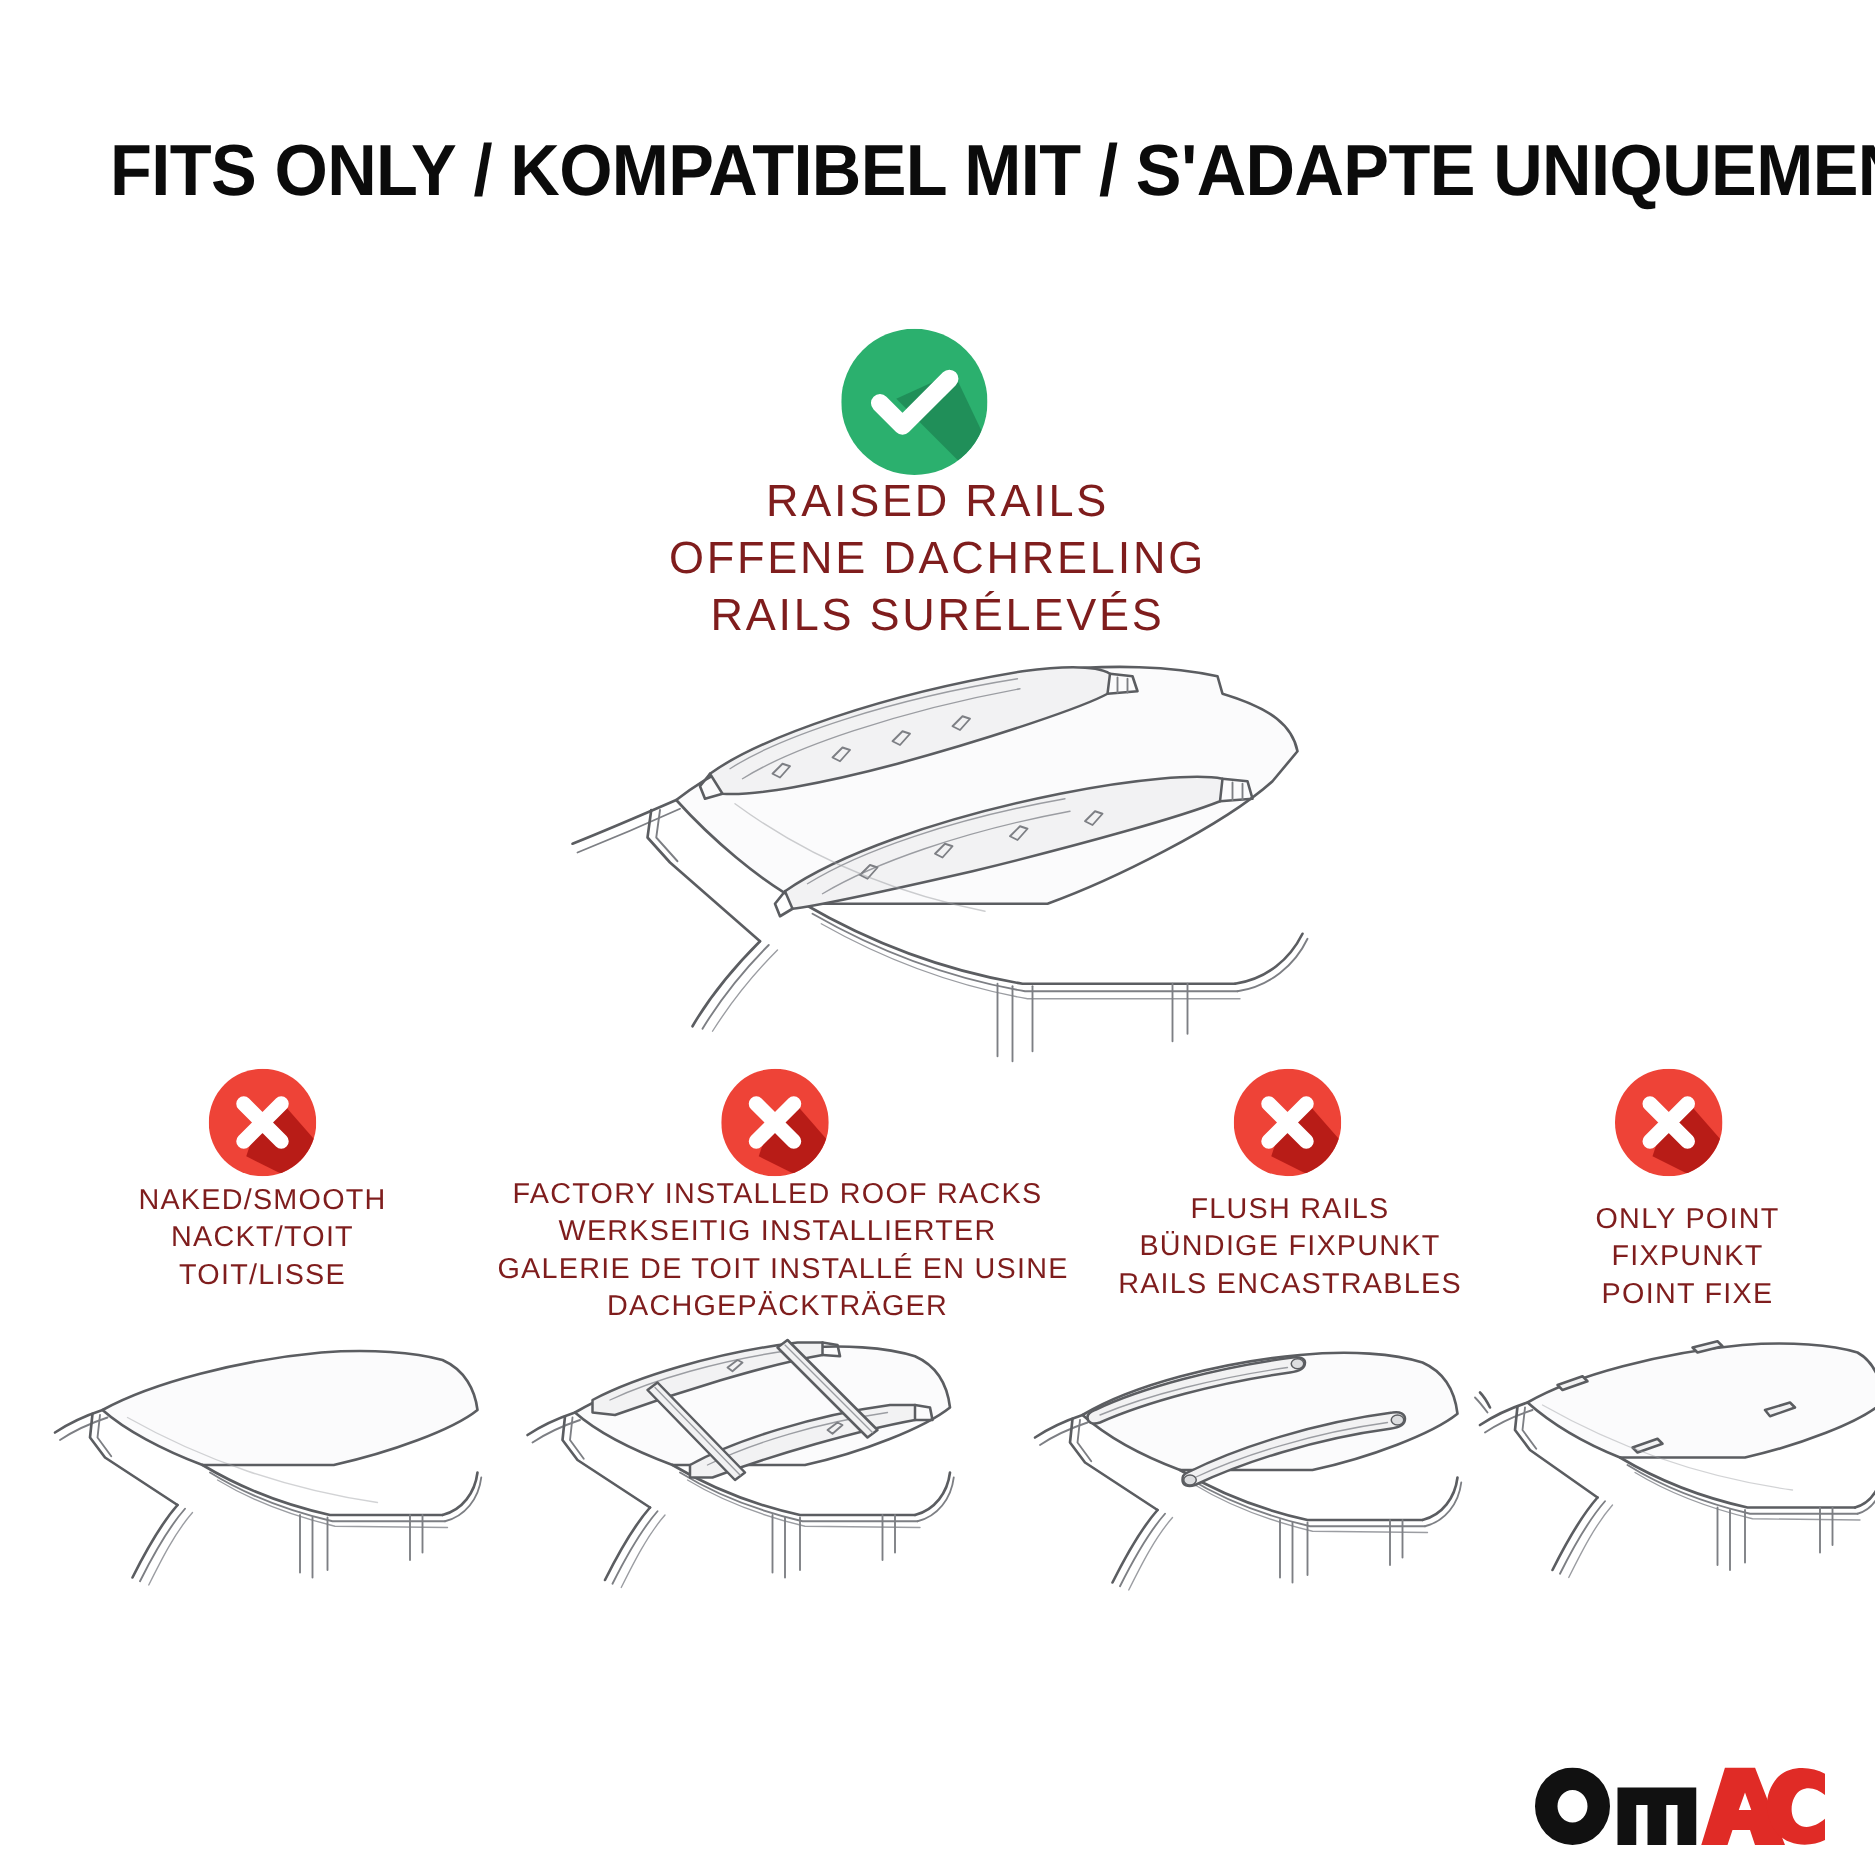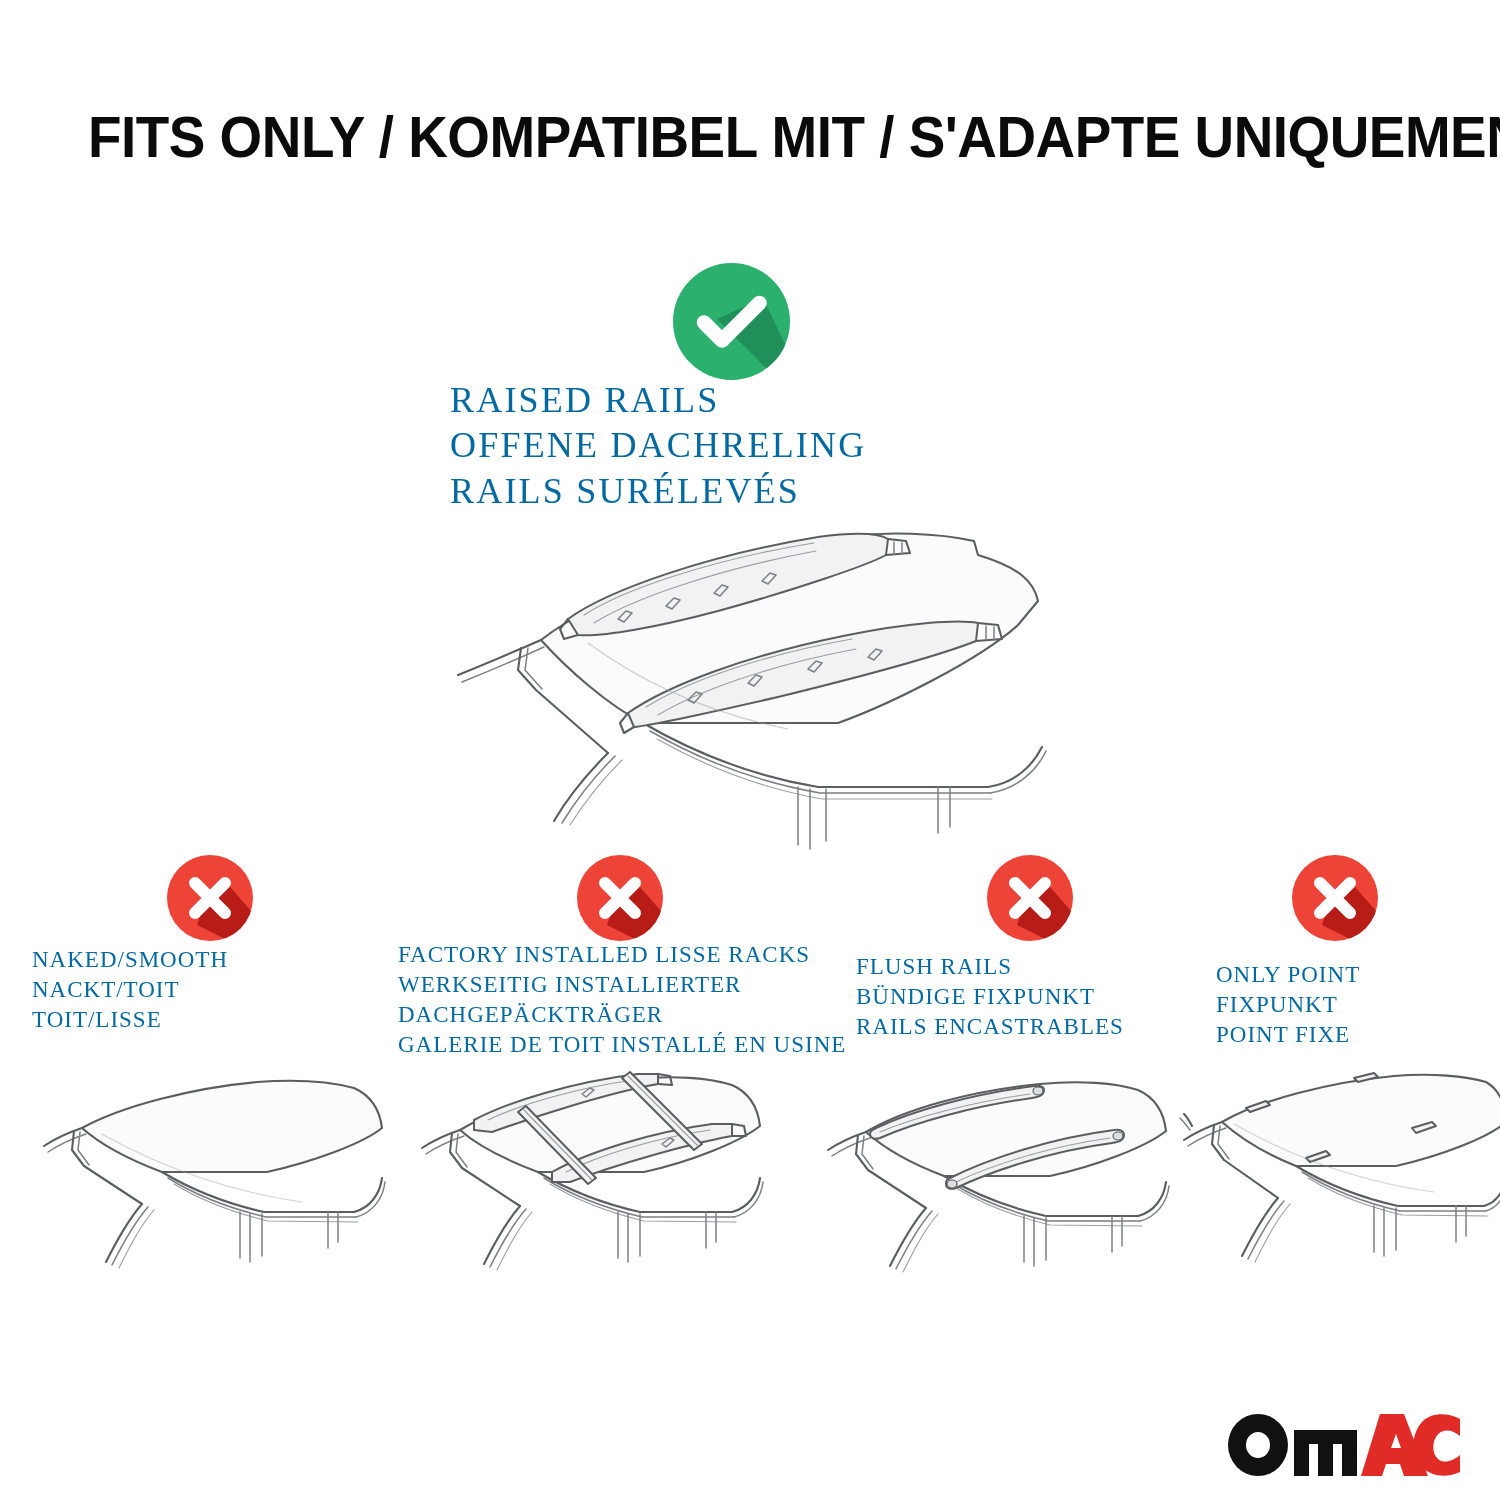--- a/index.html
+++ b/index.html
@@ -33,23 +33,23 @@
     color: #0b0b0b;
     white-space: nowrap;
     transform: scaleX(0.945);
     transform-origin: left center;
     line-height: 1.0;
   }
 
   
   .label-block {
     position: absolute;
-    text-align: left;
-    color: #0369a1;
-    font-family: Liberation Serif, serif;
+    text-align: center;
+    color: #7f1d1d;
+    font-family: Liberation Sans, sans-serif;
     font-weight: 400;
   }
   .label-block .ln {
     display: block;
     white-space: nowrap;
   }
 
   
   .ok-label {
     left: 450px;
@@ -261,24 +261,24 @@
     </svg>
   </div>
 
   <div class="label-block no-label c0">
     <span class="ln">NAKED/SMOOTH</span>
     <span class="ln">NACKT/TOIT</span>
     <span class="ln">TOIT/LISSE</span>
   </div>
 
   <div class="label-block no-label c1">
-    <span class="ln">FACTORY INSTALLED LISSE RACKS</span>
+    <span class="ln">FACTORY INSTALLED ROOF RACKS</span>
     <span class="ln">WERKSEITIG INSTALLIERTER</span>
+    <span class="ln">GALERIE DE TOIT INSTALLÉ EN USINE</span>
     <span class="ln">DACHGEPÄCKTRÄGER</span>
-    <span class="ln">GALERIE DE TOIT INSTALLÉ EN USINE</span>
   </div>
 
   <div class="label-block no-label c2">
     <span class="ln">FLUSH RAILS</span>
     <span class="ln">BÜNDIGE FIXPUNKT</span>
     <span class="ln">RAILS ENCASTRABLES</span>
   </div>
 
   <div class="label-block no-label c3">
     <span class="ln">ONLY POINT</span>

